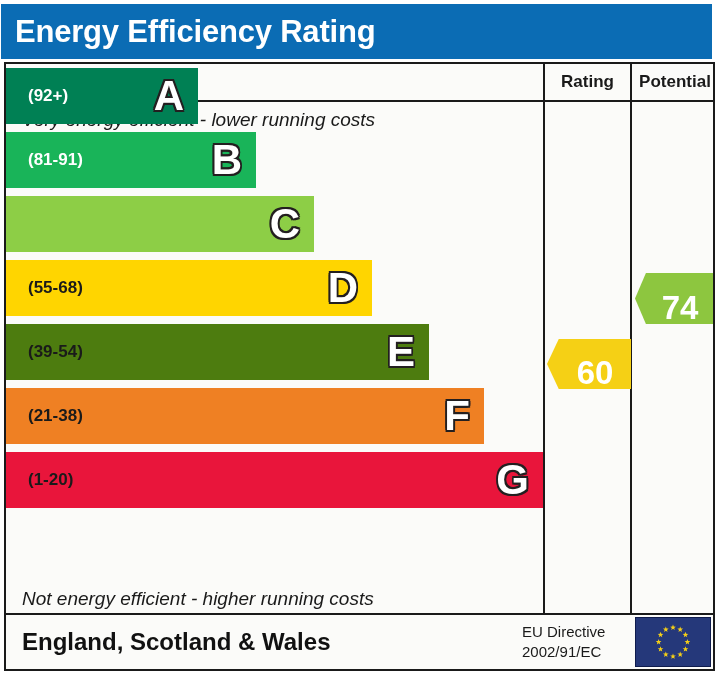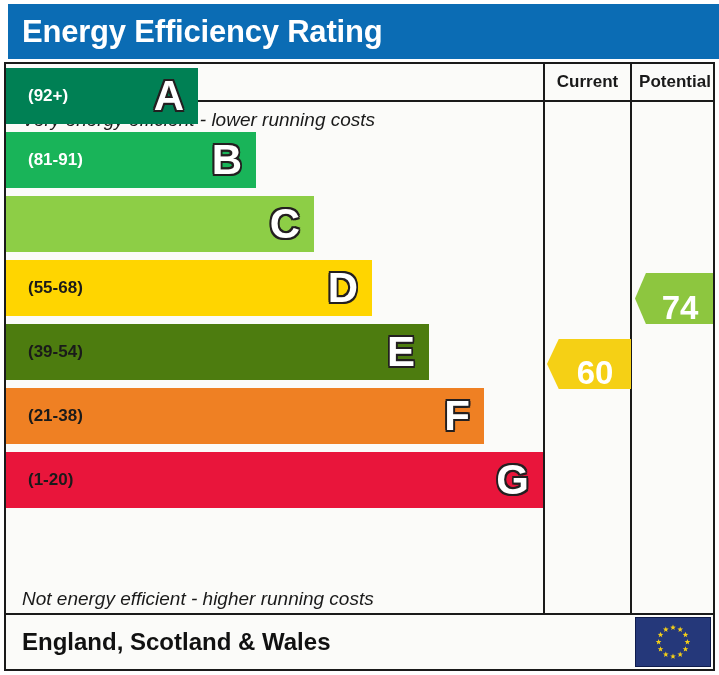--- a/index.html
+++ b/index.html
@@ -15,21 +15,21 @@
     position: relative;
     width: 719px;
     height: 675px;
     background: #ffffff;
     overflow: hidden;
   }
 
   
   .title-bar {
     position: absolute;
-    left: 8px;
+    left: 1px;
     top: 4px;
     width: 711px;
     height: 55px;
     background: #0b6cb4;
     box-sizing: border-box;
   }
   .title-text {
     position: absolute;
     left: 14px;
     top: 50%;
@@ -217,21 +217,21 @@
     <div class="title-text">Energy Efficiency Rating</div>
   </div>
 
   <div class="frame">
 
     <div class="hdr-rule"></div>
     <div class="foot-rule"></div>
     <div class="col-sep c1"></div>
     <div class="col-sep c2"></div>
 
-    <div class="hdr-cell current">Current</div>
+    <div class="hdr-cell current">Rating</div>
     <div class="hdr-cell potential">Potential</div>
 
     <div class="caption top">Very energy efficient - lower running costs</div>
     <div class="caption bottom">Not energy efficient - higher running costs</div>
 
     <div class="bands" id="bands-container">
         <div class="band" style="top: 4px; width: 192px; background: rgb(0, 128, 84);">
           <span class="band-range" style="color: rgb(255, 255, 255);">(92+)</span>
           <span class="band-letter">A</span>
         </div>
@@ -264,20 +264,24 @@
         <div class="arrow" style="left: 541px; top: 275px; width: 84px; height: 50px; background: rgb(245, 208, 21);">
           <span class="arrow-value">60</span>
         </div>
         <div class="arrow" style="left: 629px; top: 209px; width: 78px; height: 51px; background: rgb(141, 198, 63);">
           <span class="arrow-value">74</span>
         </div>
       </div>
 
     <div class="footer">
       <div class="footer-region">England, Scotland &amp; Wales</div>
+      <div class="footer-directive">
+        <span>EU Directive</span><br>
+        <span>2002/91/EC</span>
+      </div>
       <div class="eu-flag">
         <svg viewBox="0 0 76 50" id="eu-flag-svg" aria-hidden="true">
             <polygon points="38.00,6.90 38.77,8.95 40.95,9.04 39.24,10.40 39.82,12.51 38.00,11.30 36.18,12.51 36.76,10.40 35.05,9.04 37.23,8.95" fill="#f5cf17"></polygon>
             <polygon points="45.50,8.91 46.27,10.96 48.45,11.05 46.74,12.41 47.32,14.52 45.50,13.31 43.68,14.52 44.26,12.41 42.55,11.05 44.73,10.96" fill="#f5cf17"></polygon>
             <polygon points="50.99,14.40 51.76,16.45 53.94,16.54 52.23,17.90 52.81,20.01 50.99,18.80 49.17,20.01 49.75,17.90 48.04,16.54 50.23,16.45" fill="#f5cf17"></polygon>
             <polygon points="53.00,21.90 53.77,23.95 55.95,24.04 54.24,25.40 54.82,27.51 53.00,26.30 51.18,27.51 51.76,25.40 50.05,24.04 52.23,23.95" fill="#f5cf17"></polygon>
             <polygon points="50.99,29.40 51.76,31.45 53.94,31.54 52.23,32.90 52.81,35.01 50.99,33.80 49.17,35.01 49.75,32.90 48.04,31.54 50.23,31.45" fill="#f5cf17"></polygon>
             <polygon points="45.50,34.89 46.27,36.94 48.45,37.03 46.74,38.39 47.32,40.50 45.50,39.29 43.68,40.50 44.26,38.39 42.55,37.03 44.73,36.94" fill="#f5cf17"></polygon>
             <polygon points="38.00,36.90 38.77,38.95 40.95,39.04 39.24,40.40 39.82,42.51 38.00,41.30 36.18,42.51 36.76,40.40 35.05,39.04 37.23,38.95" fill="#f5cf17"></polygon>
             <polygon points="30.50,34.89 31.27,36.94 33.45,37.03 31.74,38.39 32.32,40.50 30.50,39.29 28.68,40.50 29.26,38.39 27.55,37.03 29.73,36.94" fill="#f5cf17"></polygon>

